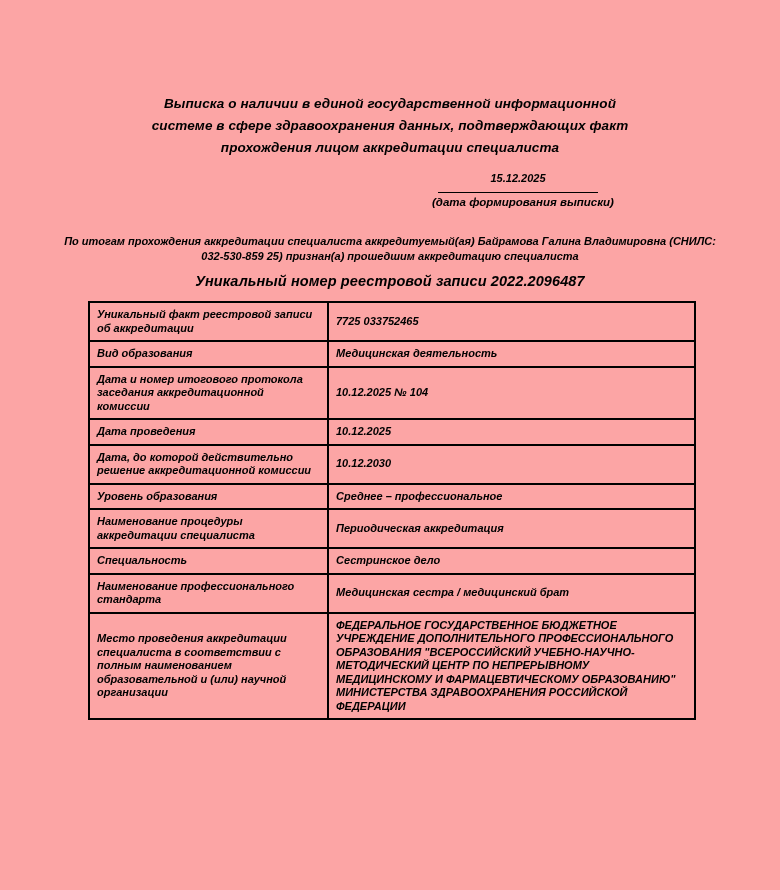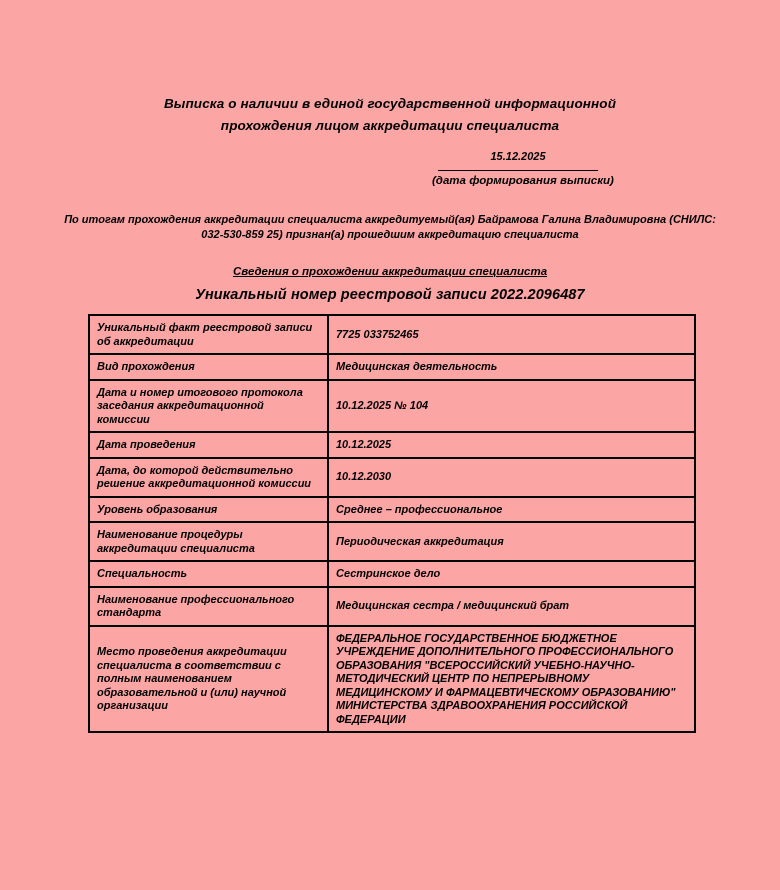--- a/index.html
+++ b/index.html
@@ -84,45 +84,45 @@
   td.label-cell { width: 222px; }
   td.value-cell { width: 350px; }
 </style>
 </head>
 <body>
 
 <div class="page">
 
   <div class="doc-title">
     <div>Выписка о наличии в единой государственной информационной</div>
+    <div>системе в сфере здравоохранения данных, подтверждающих факт</div>
     <div>прохождения лицом аккредитации специалиста</div>
   </div>
 
   <div class="date-block">
     <span class="date-value">15.12.2025</span>
     <div class="date-caption">(дата формирования выписки)</div>
   </div>
 
   <div class="intro">
     <div>По итогам прохождения аккредитации специалиста аккредитуемый(ая) Байрамова Галина Владимировна (СНИЛС:</div>
     <div>032-530-859 25) признан(а) прошедшим аккредитацию специалиста</div>
   </div>
 
-  <div class="section-heading">Сведения о прохождении аккредитации специалиста</div>
 
   <div class="registry-line">Уникальный номер реестровой записи 2022.2096487</div>
 
   <table class="acc-table">
     <tbody>
       <tr>
         <td class="label-cell">Уникальный факт реестровой записи об аккредитации</td>
         <td class="value-cell">7725 033752465</td>
       </tr>
       <tr>
-        <td class="label-cell">Вид прохождения</td>
+        <td class="label-cell">Вид образования</td>
         <td class="value-cell">Медицинская деятельность</td>
       </tr>
       <tr>
         <td class="label-cell">Дата и номер итогового протокола заседания аккредитационной комиссии</td>
         <td class="value-cell">10.12.2025 № 104</td>
       </tr>
       <tr>
         <td class="label-cell">Дата проведения</td>
         <td class="value-cell">10.12.2025</td>
       </tr>

